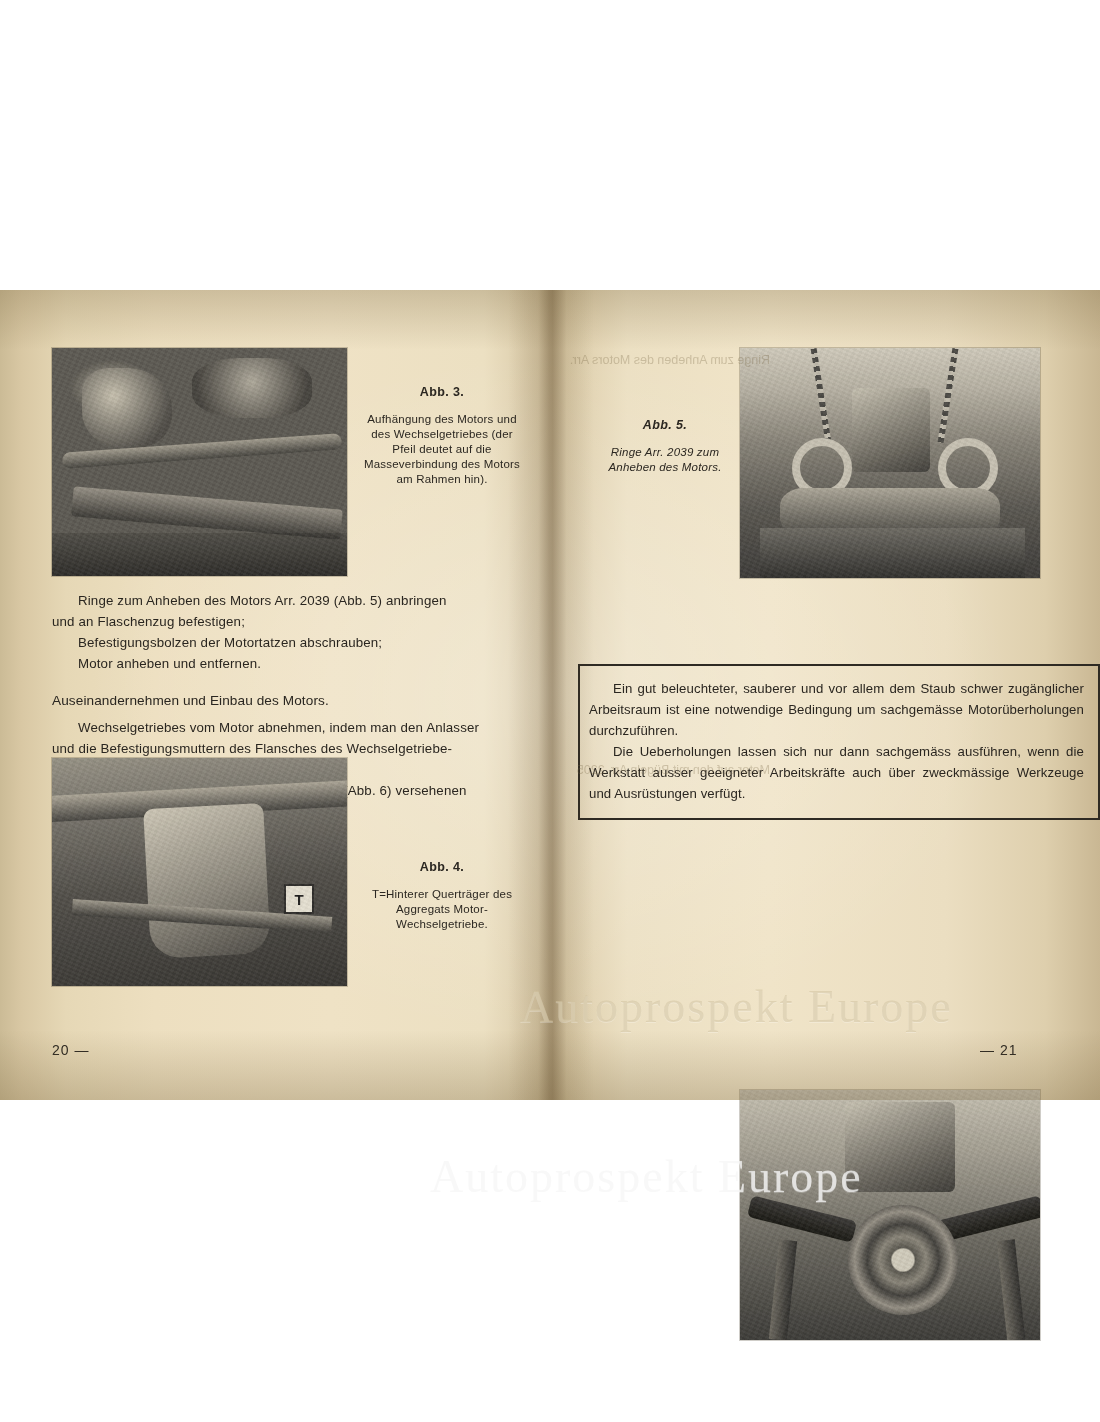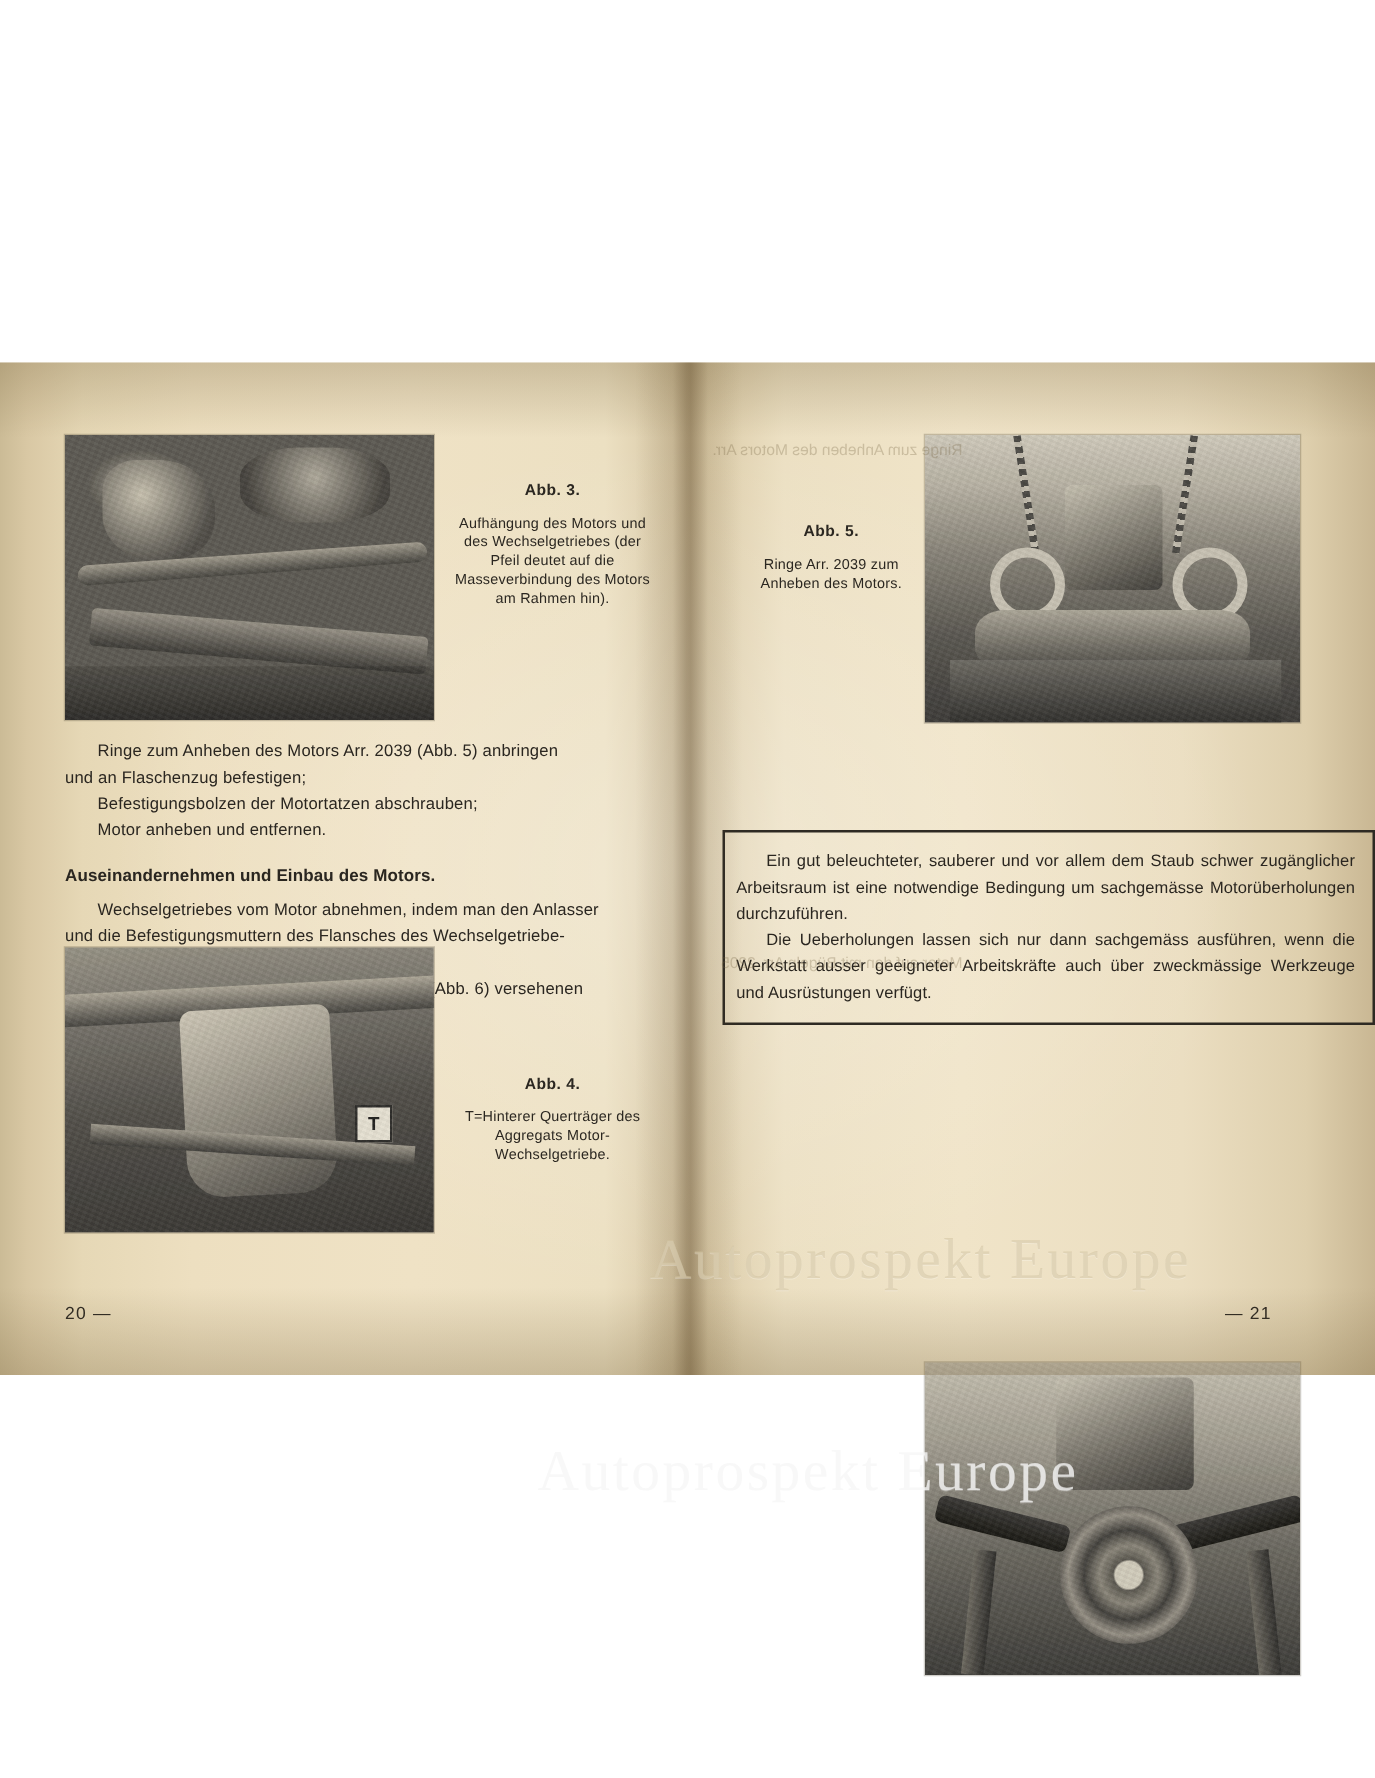--- a/index.html
+++ b/index.html
@@ -185,39 +185,39 @@
     letter-spacing: .2px;
   }
   .caption .abb {
     font-weight: 700;
     font-size: 12.5px;
     margin-bottom: 12px;
     letter-spacing: .4px;
   }
   #cap3 { left: 362px; top: 95px; width: 160px; }
   #cap4 { left: 362px; top: 570px; width: 160px; text-align: center; }
-  #cap5 { left: 600px; top: 128px; width: 130px; }
+  #cap5 { left: 600px; top: 128px; width: 130px; font-style: italic; }
   #cap6 { left: 596px; top: 570px; width: 136px; }
 
   
   .body-text {
     position: absolute;
     font-family: "Liberation Sans", sans-serif;
     color: #2a2620;
     font-size: 13.3px;
     line-height: 21px;
     letter-spacing: .15px;
   }
   #left-text { left: 52px; top: 300px; width: 470px; }
   #left-text p { margin: 0; }
   #left-text p.indent { text-indent: 26px; }
   #left-text h3 {
     margin: 16px 0 6px 0;
     font-size: 13.6px;
-    font-weight: 700;
+    font-weight: 400;
     letter-spacing: .1px;
   }
 
   
   #note-box {
     position: absolute;
     left: 578px;
     top: 345px;
     width: 522px;
     border: 2px solid #2e2a23;

